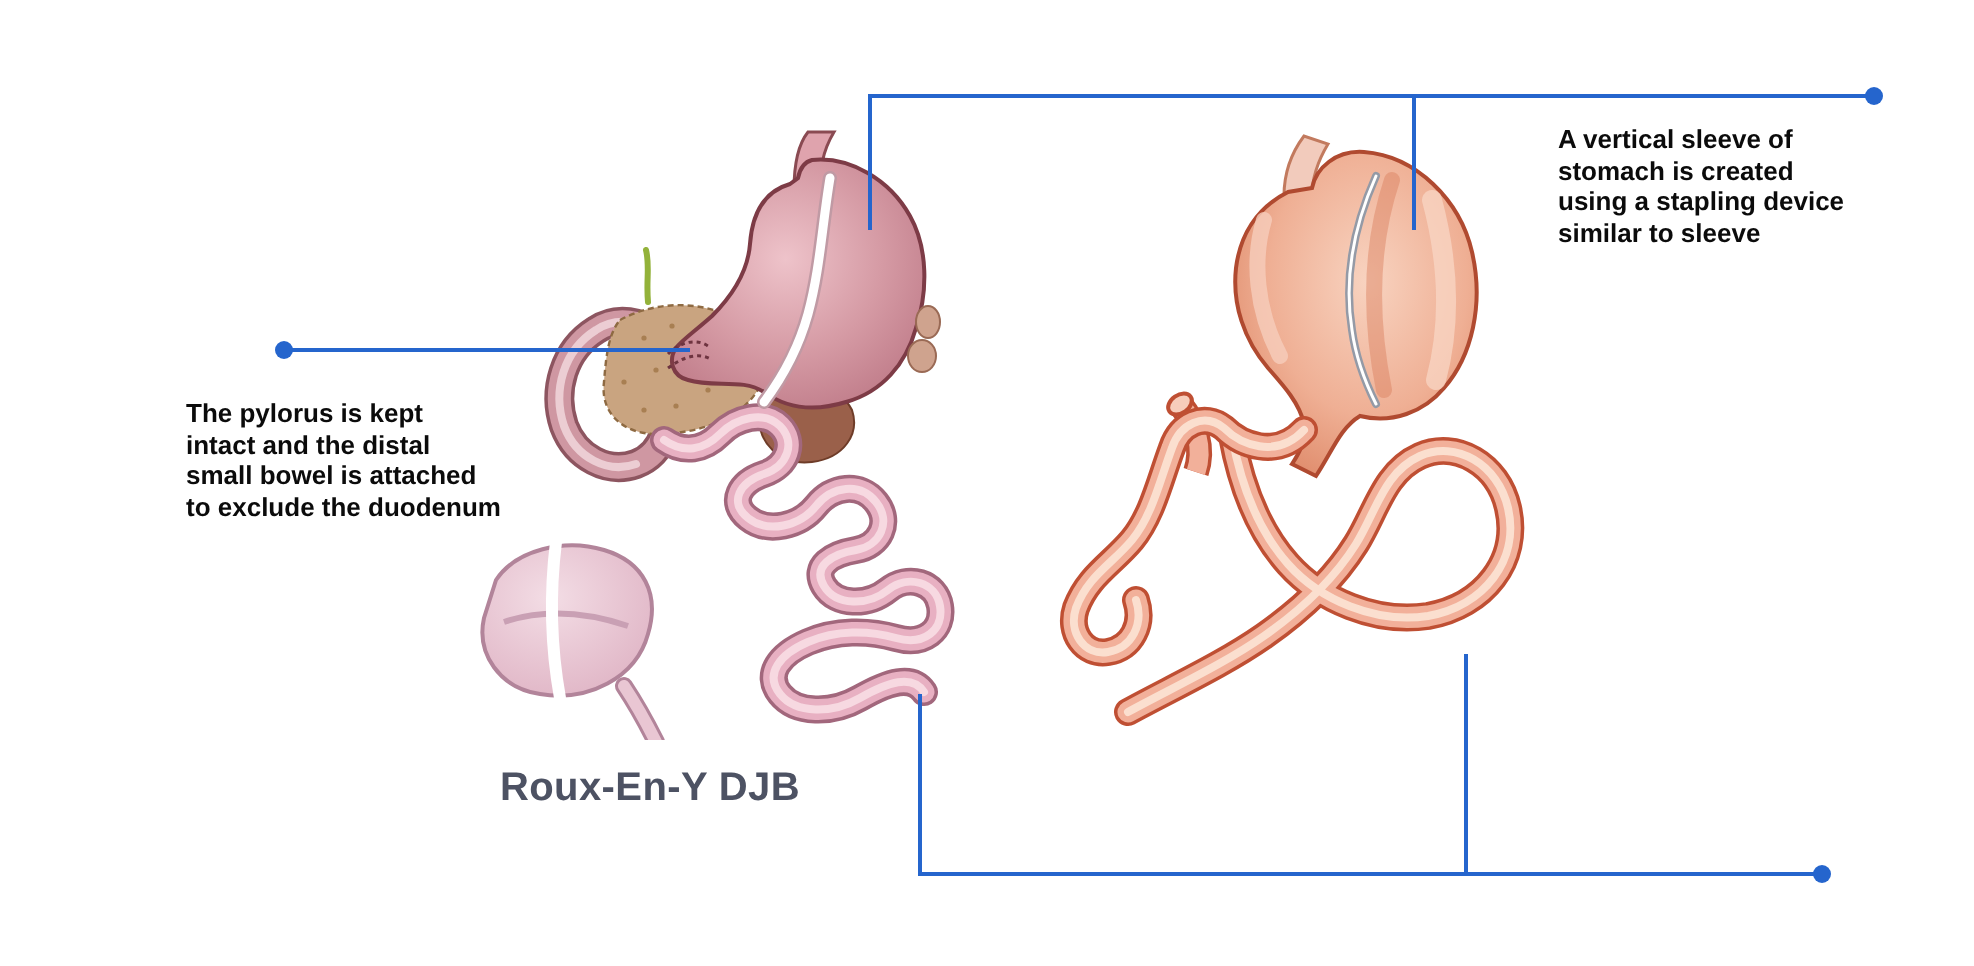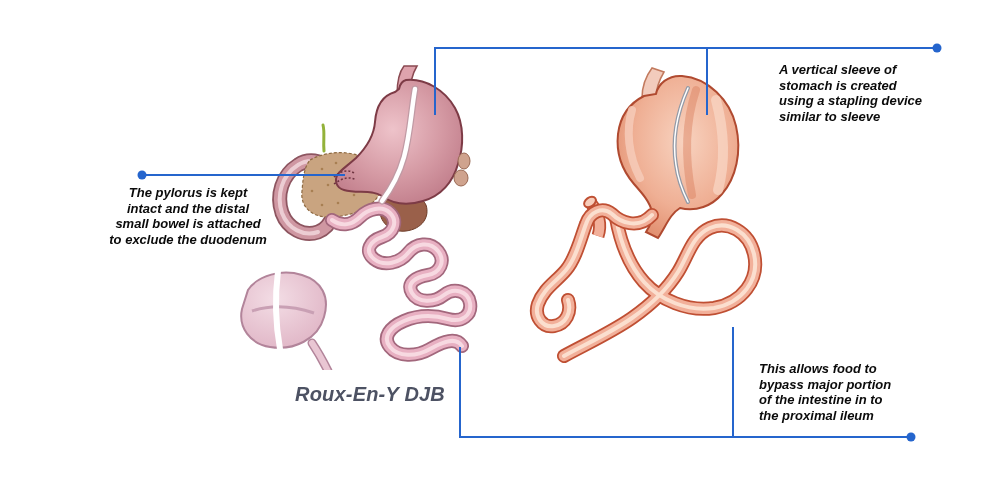--- a/index.html
+++ b/index.html
@@ -4,26 +4,26 @@
 <style>
   html,body{margin:0;padding:0;background:#fff;}
   .canvas{
     position:relative;width:987px;height:483px;background:#ffffff;
     font-family:"Liberation Sans", sans-serif;overflow:hidden;
   }
   .overlay{position:absolute;left:0;top:0;pointer-events:none;}
   .fig{position:absolute;}
   .annotation{
     position:absolute;font-weight:bold;font-size:13px;line-height:15.6px;
-    color:#0b0b0b;white-space:pre-line;font-style:italic;
+    color:#0b0b0b;white-space:pre-line;
   }
-  .annotation.right-align{text-align:center;}
+  .annotation.right-align{text-align:left;margin-top:14px;}
   .panel-label{
     position:absolute;font-weight:bold;font-size:20px;color:#4d5263;
-    text-align:center;letter-spacing:.2px;font-style:italic;
+    text-align:left;letter-spacing:.2px;
   }
 </style>
 </head>
 <body>
 
 <div class="canvas">
 
   <svg class="fig" style="left:230px;top:65px" width="260" height="305" viewBox="0 0 260 305">
     <defs>
       <radialGradient id="stom1" cx="45%" cy="40%" r="70%">
@@ -156,21 +156,17 @@
   <div class="annotation" style="left:779px;top:62px;width:172px">A vertical sleeve of
 stomach is created
 using a stapling device
 similar to sleeve</div>
 
   <div class="annotation right-align" style="left:93px;top:185px;width:190px">The pylorus is kept
 intact and the distal
 small bowel is attached
 to exclude the duodenum</div>
 
-  <div class="annotation" style="left:759px;top:361px;width:178px">This allows food to
-bypass major portion
-of the intestine in to
-the proximal ileum</div>
 
   <div class="panel-label" style="left:250px;top:383px;width:240px">Roux-En-Y DJB</div>
 
 
 </div>
 
 </body></html>

